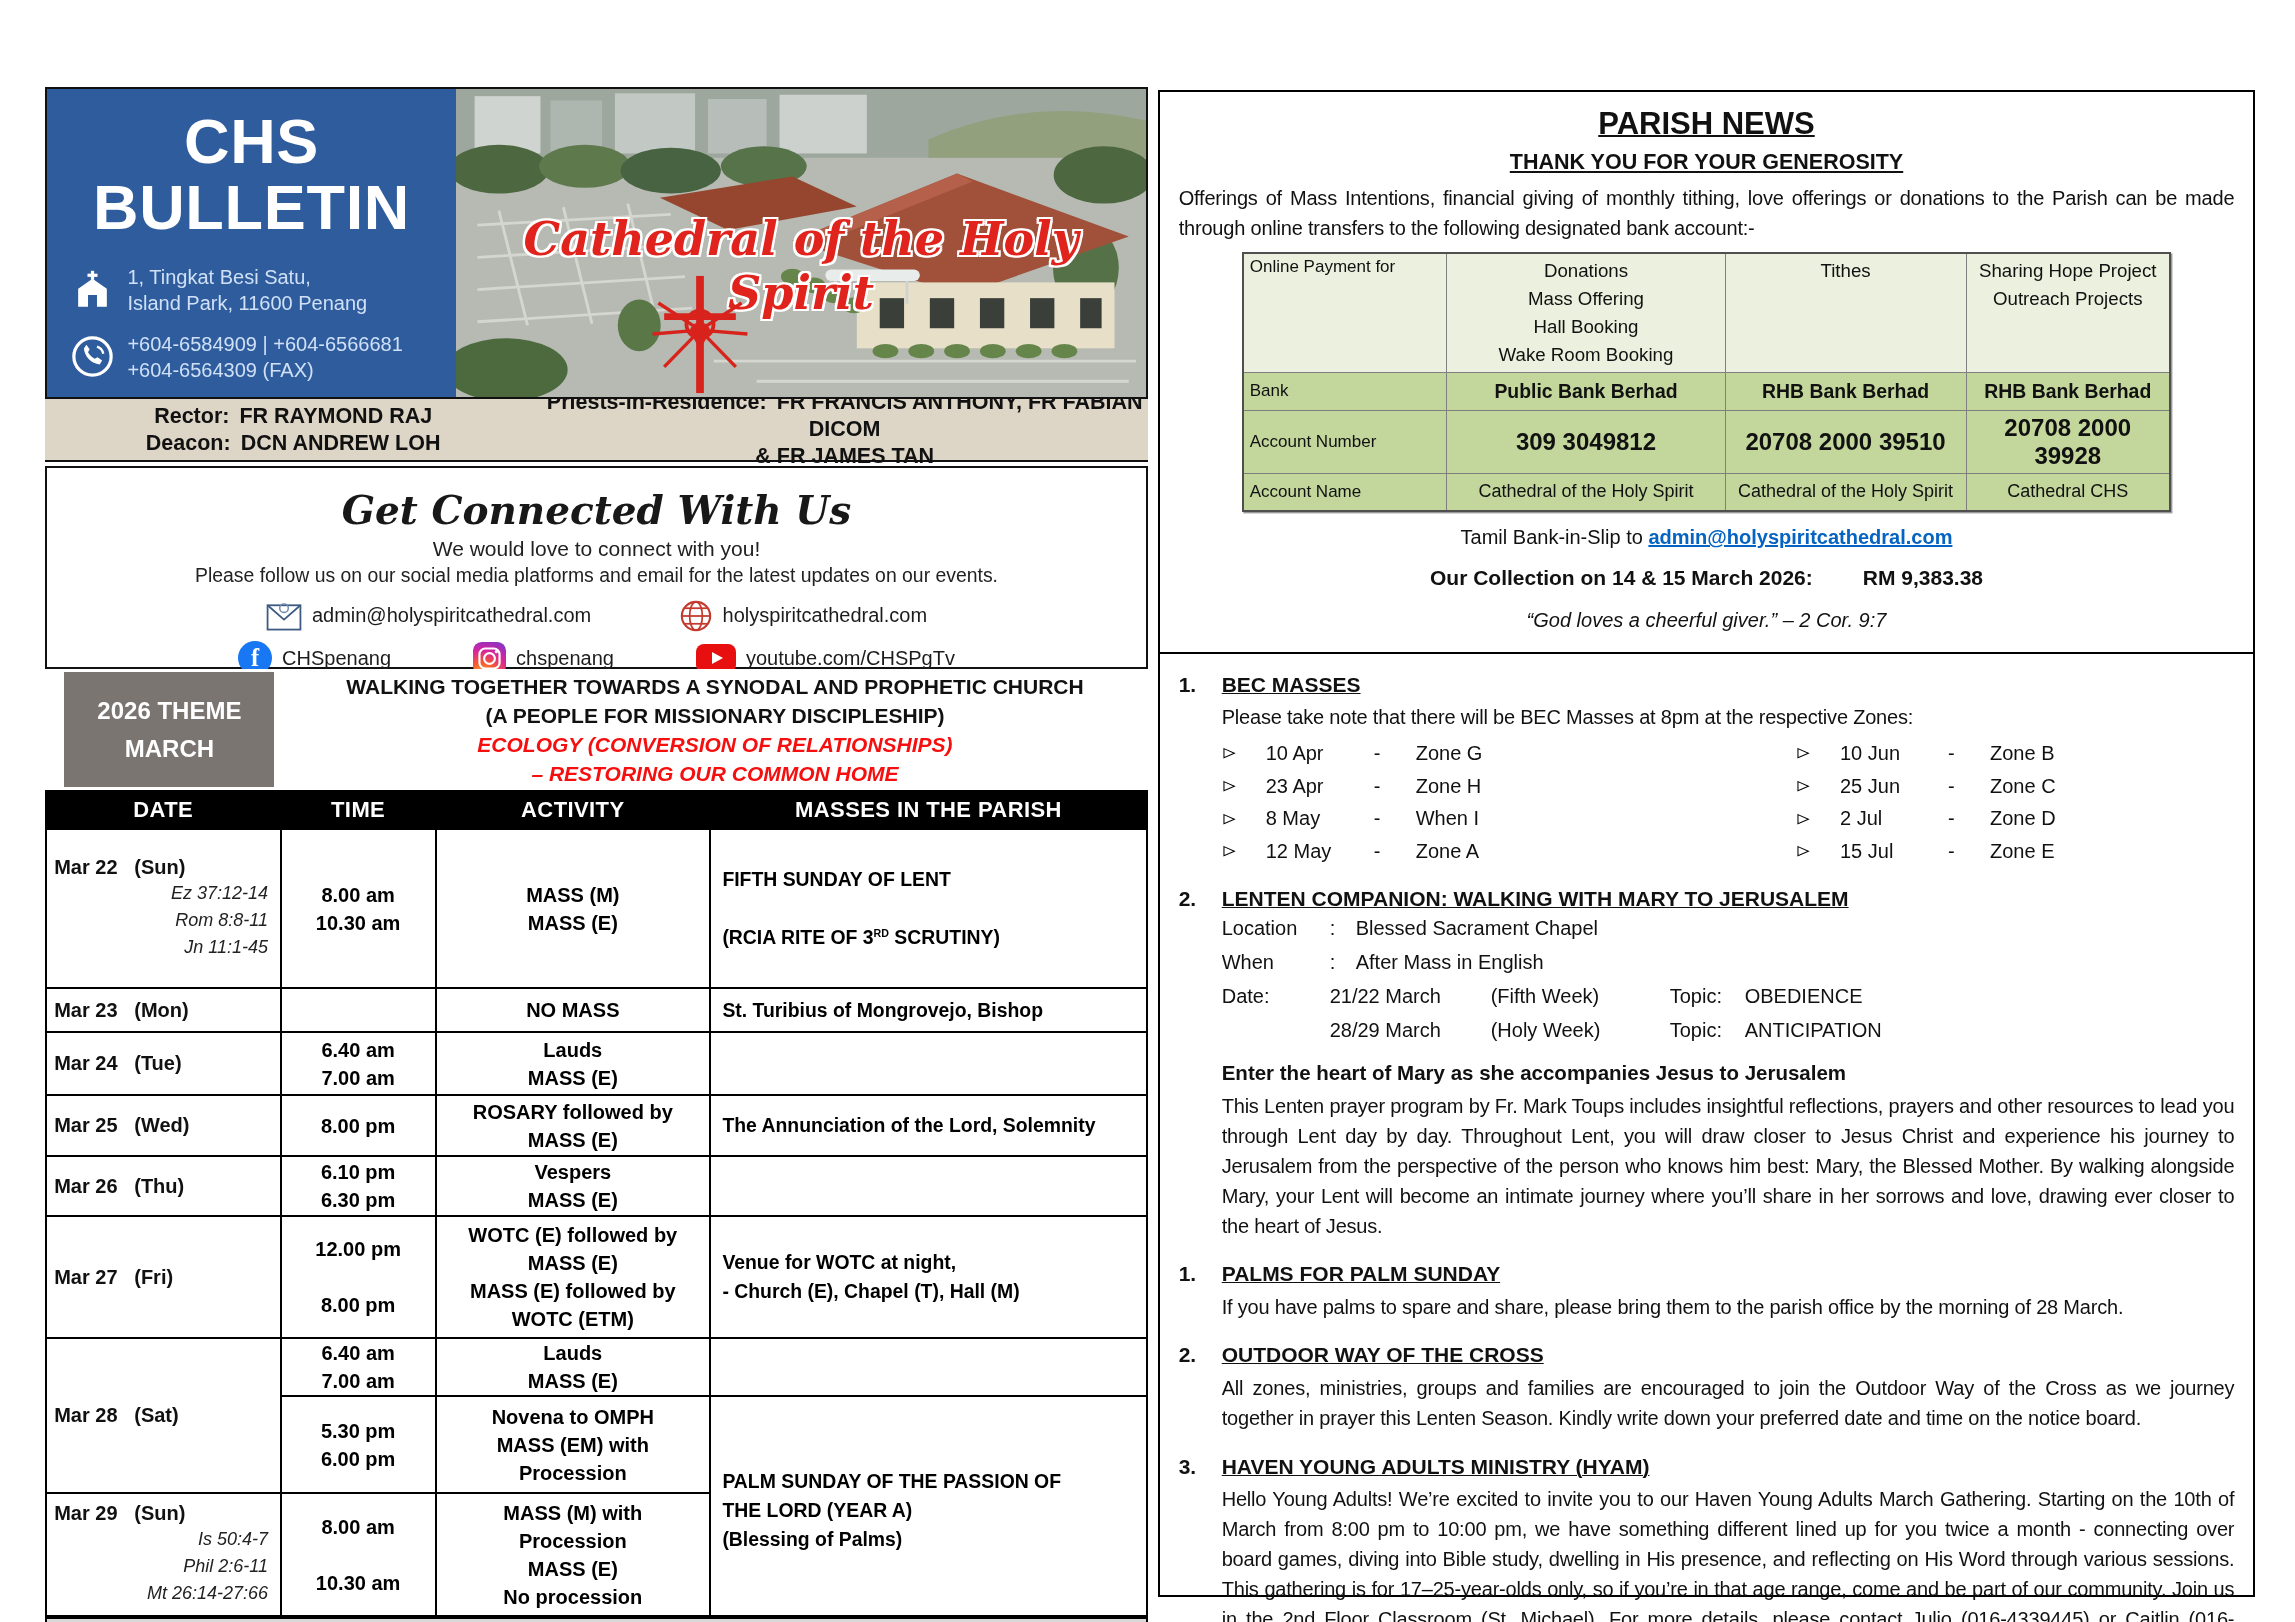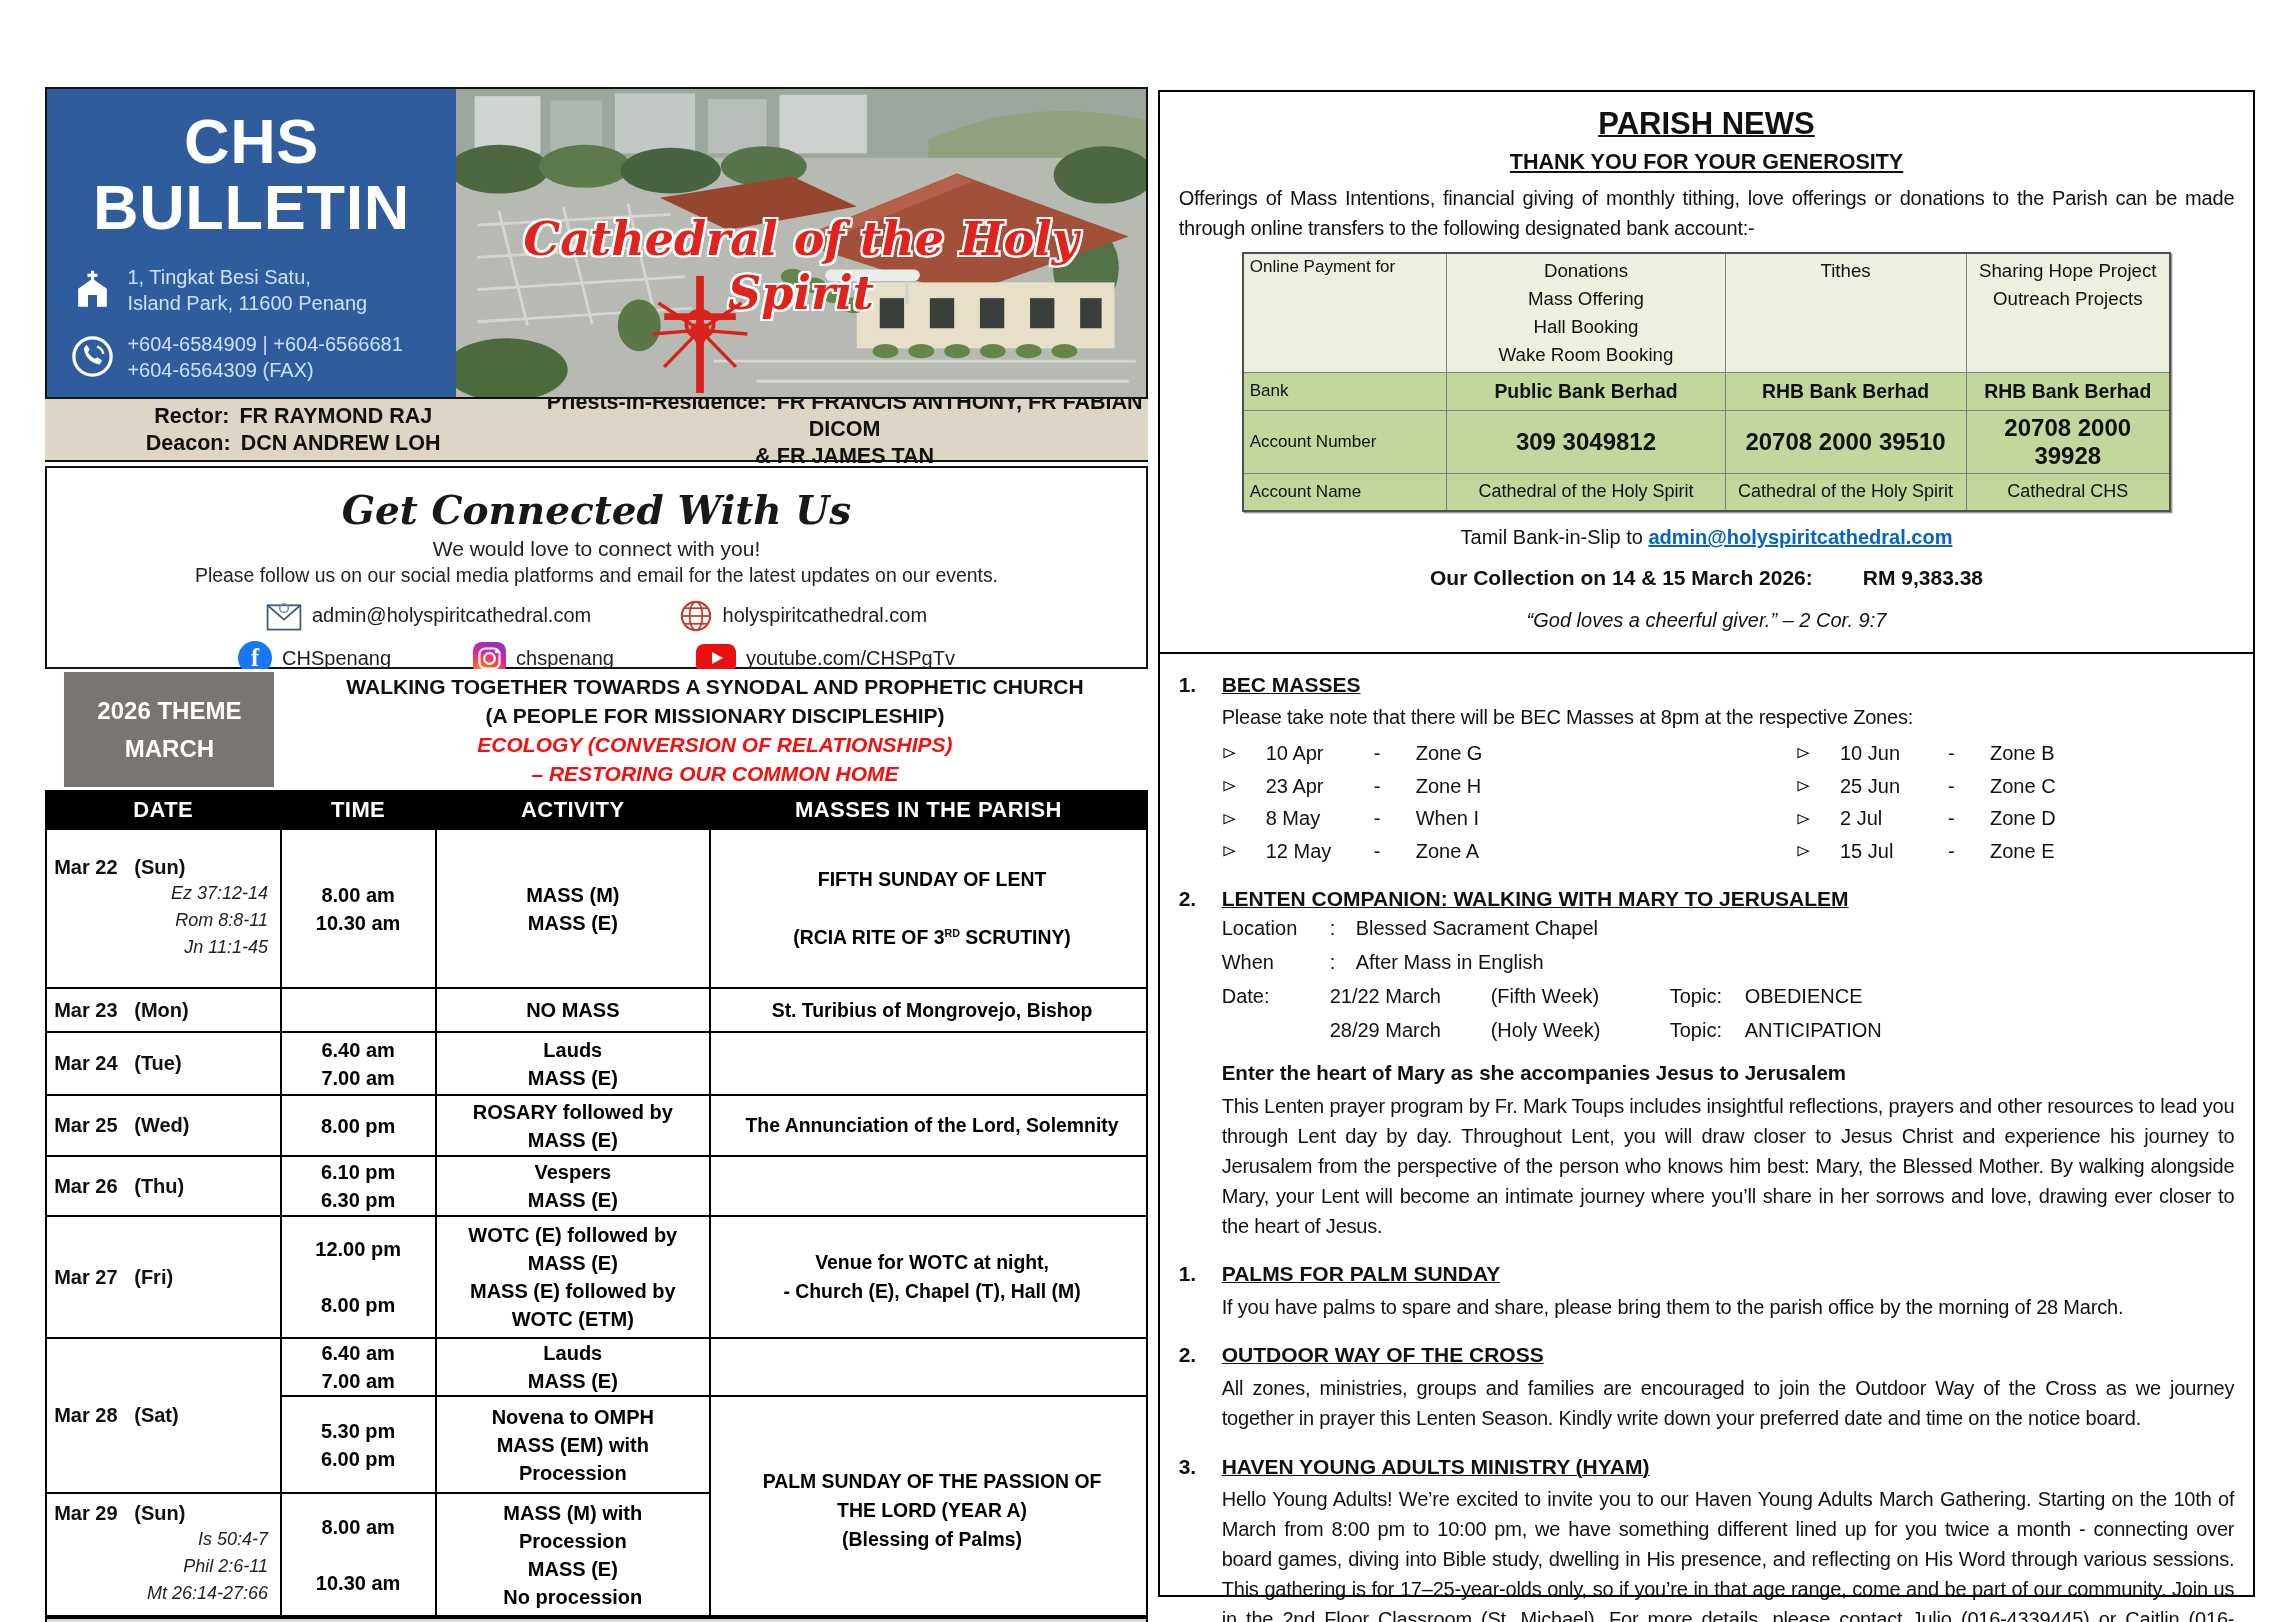--- a/index.html
+++ b/index.html
@@ -58,21 +58,21 @@
   table.schedule { width:100%; border-collapse:collapse; table-layout:fixed; }
   table.schedule th { background:#000; color:#fff; font-size:22px; font-weight:bold; height:38px; letter-spacing:0.4px; }
   table.schedule td { border:2.2px solid #000; vertical-align:middle; }
   table.schedule th { border:2.2px solid #000; }
   .cw-date { width:21.3%; } .cw-time { width:14.1%; } .cw-act { width:24.9%; } .cw-mass { width:39.7%; }
   .c-date { padding:5.7px 7.2px; }
   .d-main { font-weight:bold; font-size:20px; color:#111; white-space:pre-wrap; }
   .d-readings { font-style:italic; font-size:18px; color:#222; text-align:right; padding-right:4.3px; line-height:1.5; white-space:pre-line; font-weight:500; margin-top:1.4px; }
   .c-time { text-align:center; font-weight:bold; font-size:20px; white-space:pre-line; line-height:1.4; }
   .c-act { text-align:center; font-weight:bold; font-size:20px; white-space:pre-line; line-height:1.4; }
-  .c-mass { text-align:center; font-weight:bold; font-size:19.4px; padding:5.7px 4.3px 5.7px 11.5px; white-space:pre-line; line-height:1.5; }
+  .c-mass { text-align:left; font-weight:bold; font-size:19.4px; padding:5.7px 4.3px 5.7px 11.5px; white-space:pre-line; line-height:1.5; }
   .c-palm { vertical-align:top; padding-top:14.4px; }
   tr.h-r1 td { height:113px; } tr.h-r2 td { height:44px; } tr.h-r3 td { height:63px; }
   tr.h-r4 td { height:61px; } tr.h-r5 td { height:60px; } tr.h-r6 td { height:122px; }
   tr.h-r7a td { height:56px; } tr.h-r7b td { height:97px; } tr.h-r8 td { height:123px; }
   tr.h-r8 td.dash-top { border-top-style:dashed; }
 
   
   .legend { height:37px; background:#d9d9d9; border:2.9px solid #000; border-top-width:2.2px; display:flex; justify-content:center; align-items:center; font-weight:bold; font-style:italic; font-size:20px; color:#111; }
   .legend span { margin:0 18.7px; }
 

